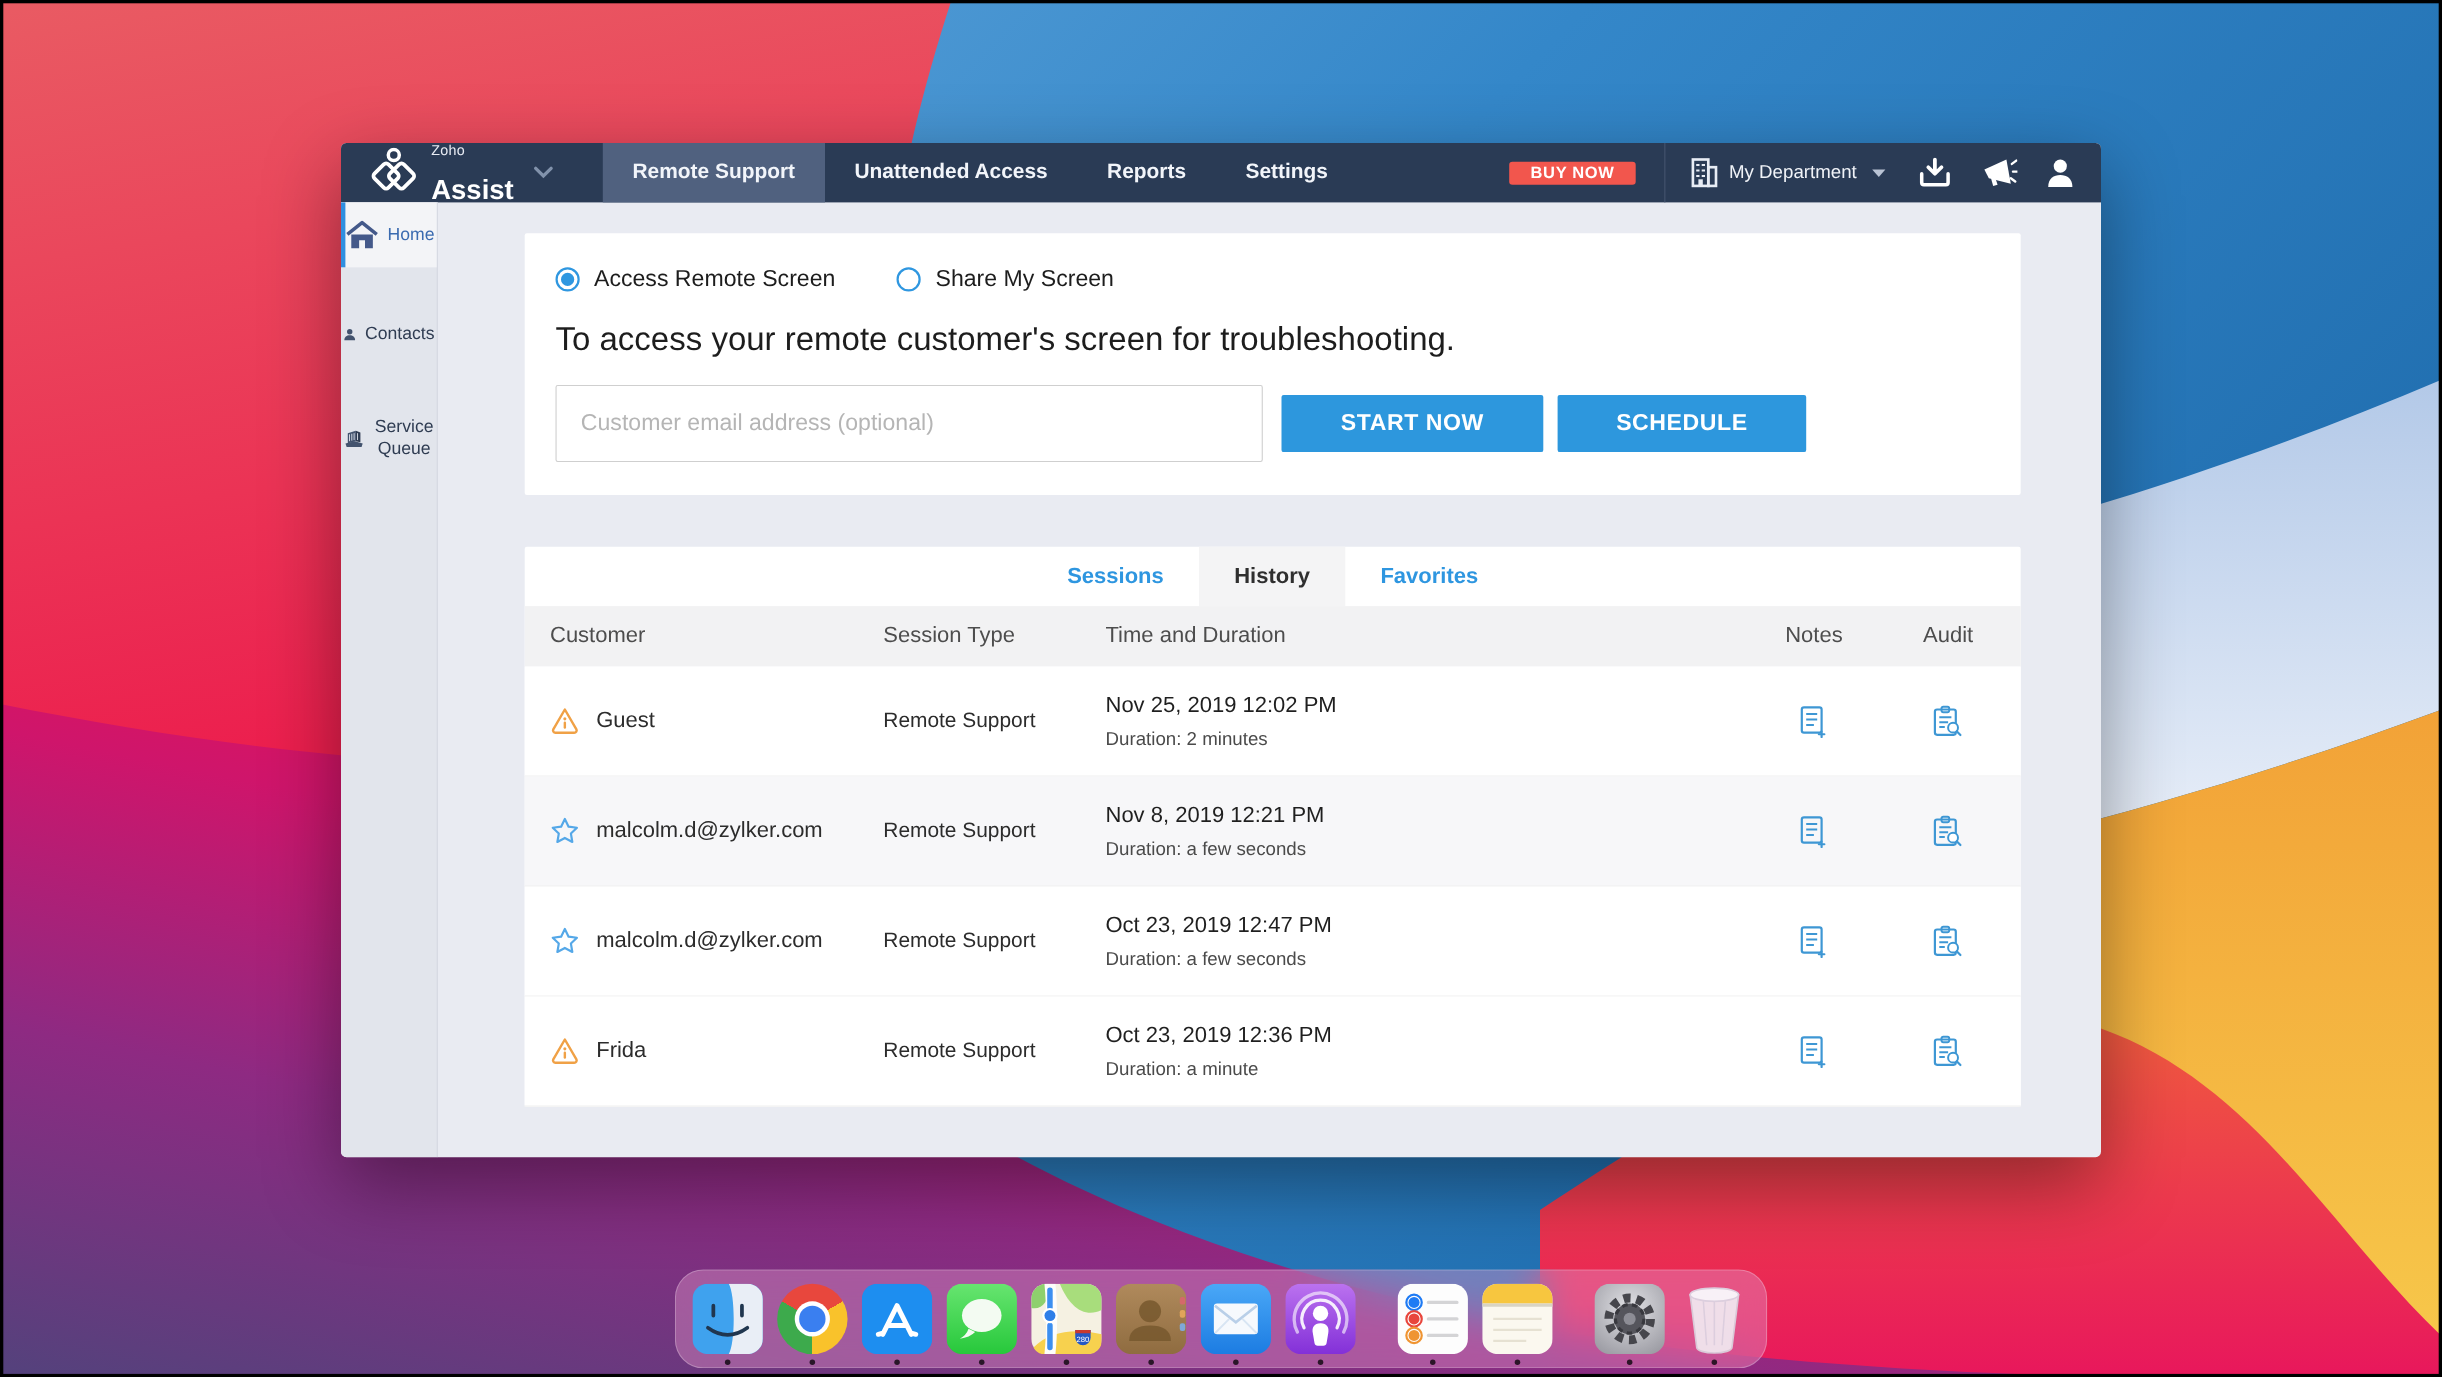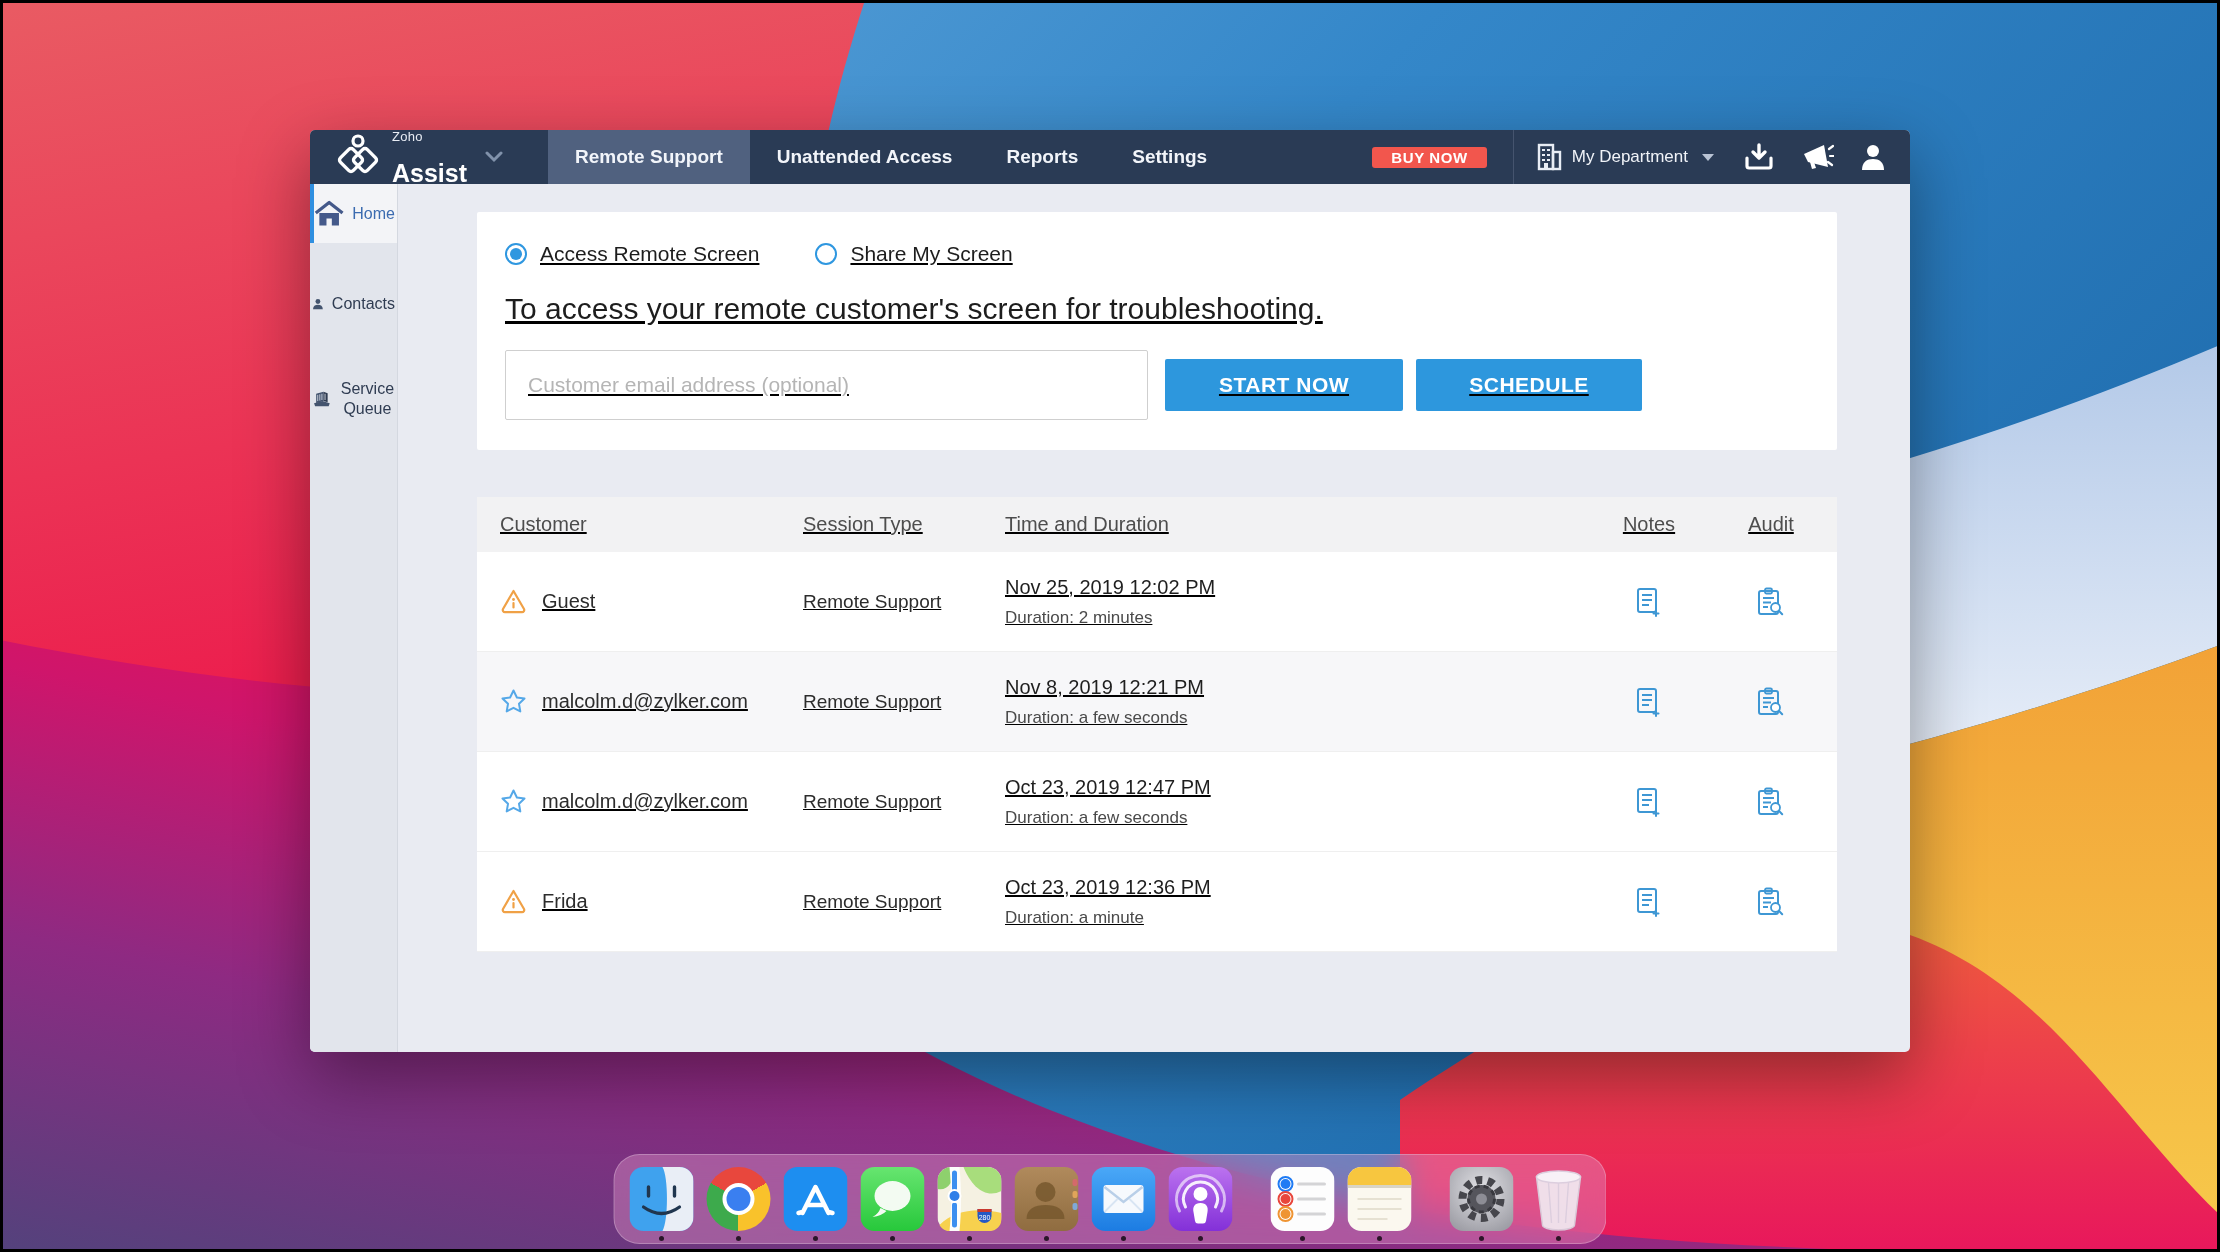--- a/index.html
+++ b/index.html
@@ -31,21 +31,21 @@
   .nav-icons { display:flex; align-items:center; gap:26px; margin-left:30px; }
   .nav-icons svg { cursor:pointer; }
 
   
   .app-body { display:flex; height:868px; }
   .sidebar { width:88px; background:#e2e5ec; border-right:1px solid #d4d8e0; flex:0 0 auto; }
   .side-item { display:flex; flex-direction:row; align-items:center; gap:8px; padding:15px 2px 14px;
     font-size:16px; color:#2f3c52; cursor:pointer; text-align:center; line-height:1.25; }
   .side-item.active { background:#f3f4f7; border-left:4px solid #2f8fe0; padding-left:0; color:#3b6bb0; }
   .side-item:not(.active) { margin-top:30px; }
-  .main { flex:1; padding:28px 73px 0 79px;text-decoration:underline; }
+  .main { flex:1; padding:28px 73px 0 79px; }
 
   
   .card { background:#fff; border-radius:2px; }
   .access-card { padding:30px 28px 36px; height:238px; }
   .radio-row { display:flex; align-items:center; gap:56px; }
   .radio-opt { display:flex; align-items:center; gap:13px; font-size:21px; color:#1d1d1d; cursor:pointer; }
   .radio-circle { width:22px; height:22px; border-radius:50%; border:2px solid #2f97e0; position:relative; flex:0 0 auto; background:#fff; }
   .radio-circle.checked::after { content:""; position:absolute; inset:3px; border-radius:50%; background:#2f97e0; }
   .access-desc { font-size:30px; color:#1d1d1d; margin:26px 0 24px; }
   .access-form { display:flex; align-items:center; gap:13px; }
@@ -232,20 +232,25 @@
           </div>
           <div class="access-desc">To access your remote customer's screen for troubleshooting.</div>
           <div class="access-form">
             <input class="email-input" type="text" placeholder="Customer email address (optional)" style="">
             <button class="btn-primary btn-start">START NOW</button>
             <button class="btn-primary btn-schedule">SCHEDULE</button>
           </div>
         </div>
 
         <div class="card sessions-card">
+          <div class="tab-bar">
+            <div class="tab">Sessions</div>
+            <div class="tab active">History</div>
+            <div class="tab">Favorites</div>
+          </div>
 
           <div class="t-head">
             <div class="col-customer">
                 <span>Customer</span>
               </div>
             <div class="col-type">Session Type</div>
             <div class="col-time">Time and Duration</div>
             <div class="col-notes">Notes</div>
             <div class="col-audit">Audit</div>
           </div>

